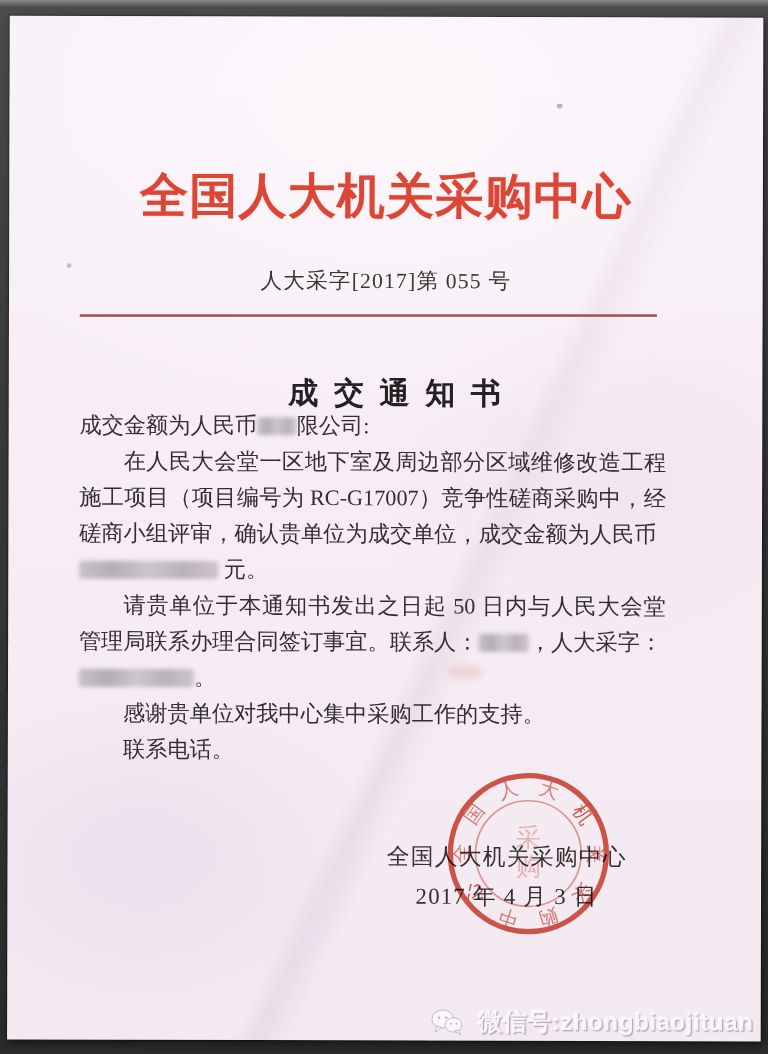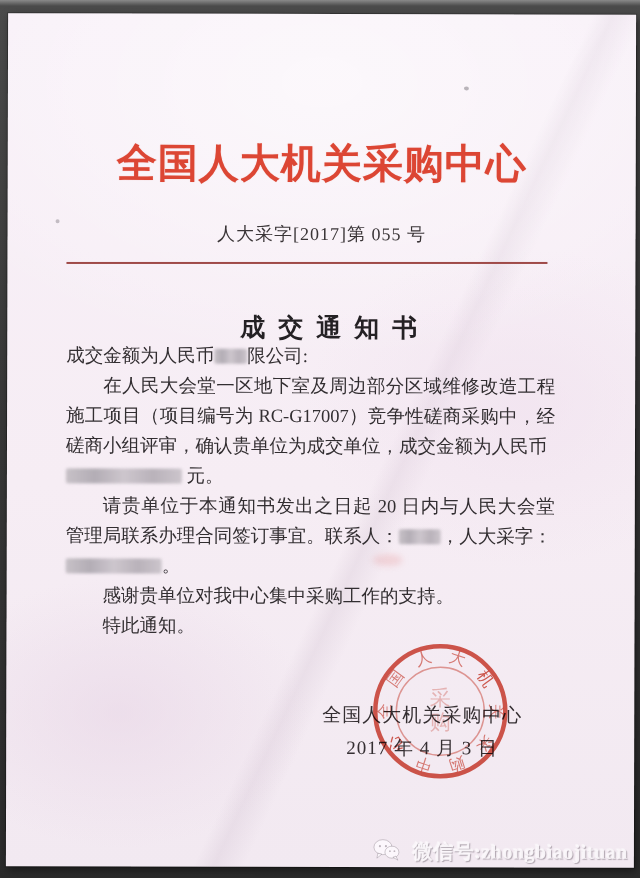--- a/index.html
+++ b/index.html
@@ -47,22 +47,22 @@
     display:inline-block;vertical-align:-2px;height:15px;border-radius:2px;
     background:linear-gradient(90deg,#c7c1c7,#b3adb5 25%,#cdc6cd 50%,#b9b2ba 75%,#ccc5cc);
     filter:blur(1.6px);
   }
   .sign-block{
     position:absolute;right:112px;top:684px;text-align:center;
     font-size:19px;color:#352f32;line-height:33px;letter-spacing:1px;
   }
   .seal{position:absolute;left:363px;top:626px;width:142px;height:142px;mix-blend-mode:multiply;pointer-events:none;}
   .watermark{
-    position:absolute;right:6px;top:824px;display:flex;gap:13px;
-    font-family:Liberation Serif, serif;
+    position:absolute;right:6px;top:824px;display:flex;align-items:center;gap:13px;
+    font-family:Liberation Sans, sans-serif;
     font-size:20px;font-weight:bold;color:rgba(252,248,252,.92);
     text-shadow:1px 1px 1px rgba(120,110,120,.55), -1px -1px 1px rgba(255,255,255,.6);
     letter-spacing:.5px;
   }
   .speck{position:absolute;border-radius:50%;background:#8e8890;}
   .smudge{
     position:absolute;left:366px;top:540px;width:30px;height:12px;border-radius:50%;
     background:rgba(222,120,120,.22);filter:blur(3px);
   }
 </style>
@@ -77,24 +77,24 @@
     <div class="doc-number">人大采字[2017]第 055 号</div>
 
     <hr class="red-rule" style="background: rgb(159, 74, 72);">
 
     <h2 class="doc-title">成交通知书</h2>
 
     <div class="body-text" id="body-text">
         <p class="para"><span>成交金额为人民币</span><span class="redact" style="width: 33px;"></span><span>限公司:</span></p>
         <p class="para indent"><span>在人民大会堂一区地下室及周边部分区域维修改造工程施工项目（项目编号为 RC-G17007）竞争性磋商采购中，经磋商小组评审，确认贵单位为成交单位，成交金额为人民币</span></p>
         <p class="para"><span class="redact" style="width: 116px;"></span><span> 元。</span></p>
-        <p class="para indent"><span>请贵单位于本通知书发出之日起 20 日内与人民大会堂管理局联系办理合同签订事宜。联系人：</span><span class="redact" style="width: 42px;"></span><span>，人大采字：</span></p>
+        <p class="para indent"><span>请贵单位于本通知书发出之日起 50 日内与人民大会堂管理局联系办理合同签订事宜。联系人：</span><span class="redact" style="width: 42px;"></span><span>，人大采字：</span></p>
         <p class="para"><span class="redact" style="width: 96px;"></span><span>。</span></p>
         <p class="para indent"><span>感谢贵单位对我中心集中采购工作的支持。</span></p>
-        <p class="para indent"><span>特此通知。</span></p>
+        <p class="para indent"><span>联系电话。</span></p>
       </div>
 
     <div class="sign-block">
       <div>全国人大机关采购中心</div>
       <div>2017 年 4 月 3 日</div>
     </div>
 
     <svg class="seal" id="seal-svg" viewBox="0 0 142 142">
       <circle cx="71" cy="71" r="65" fill="none" stroke="#cf4334" stroke-width="4.5" opacity=".88"></circle>
       <circle cx="71" cy="71" r="44" fill="none" stroke="#cf4334" stroke-width="1.4" opacity=".5"></circle>

